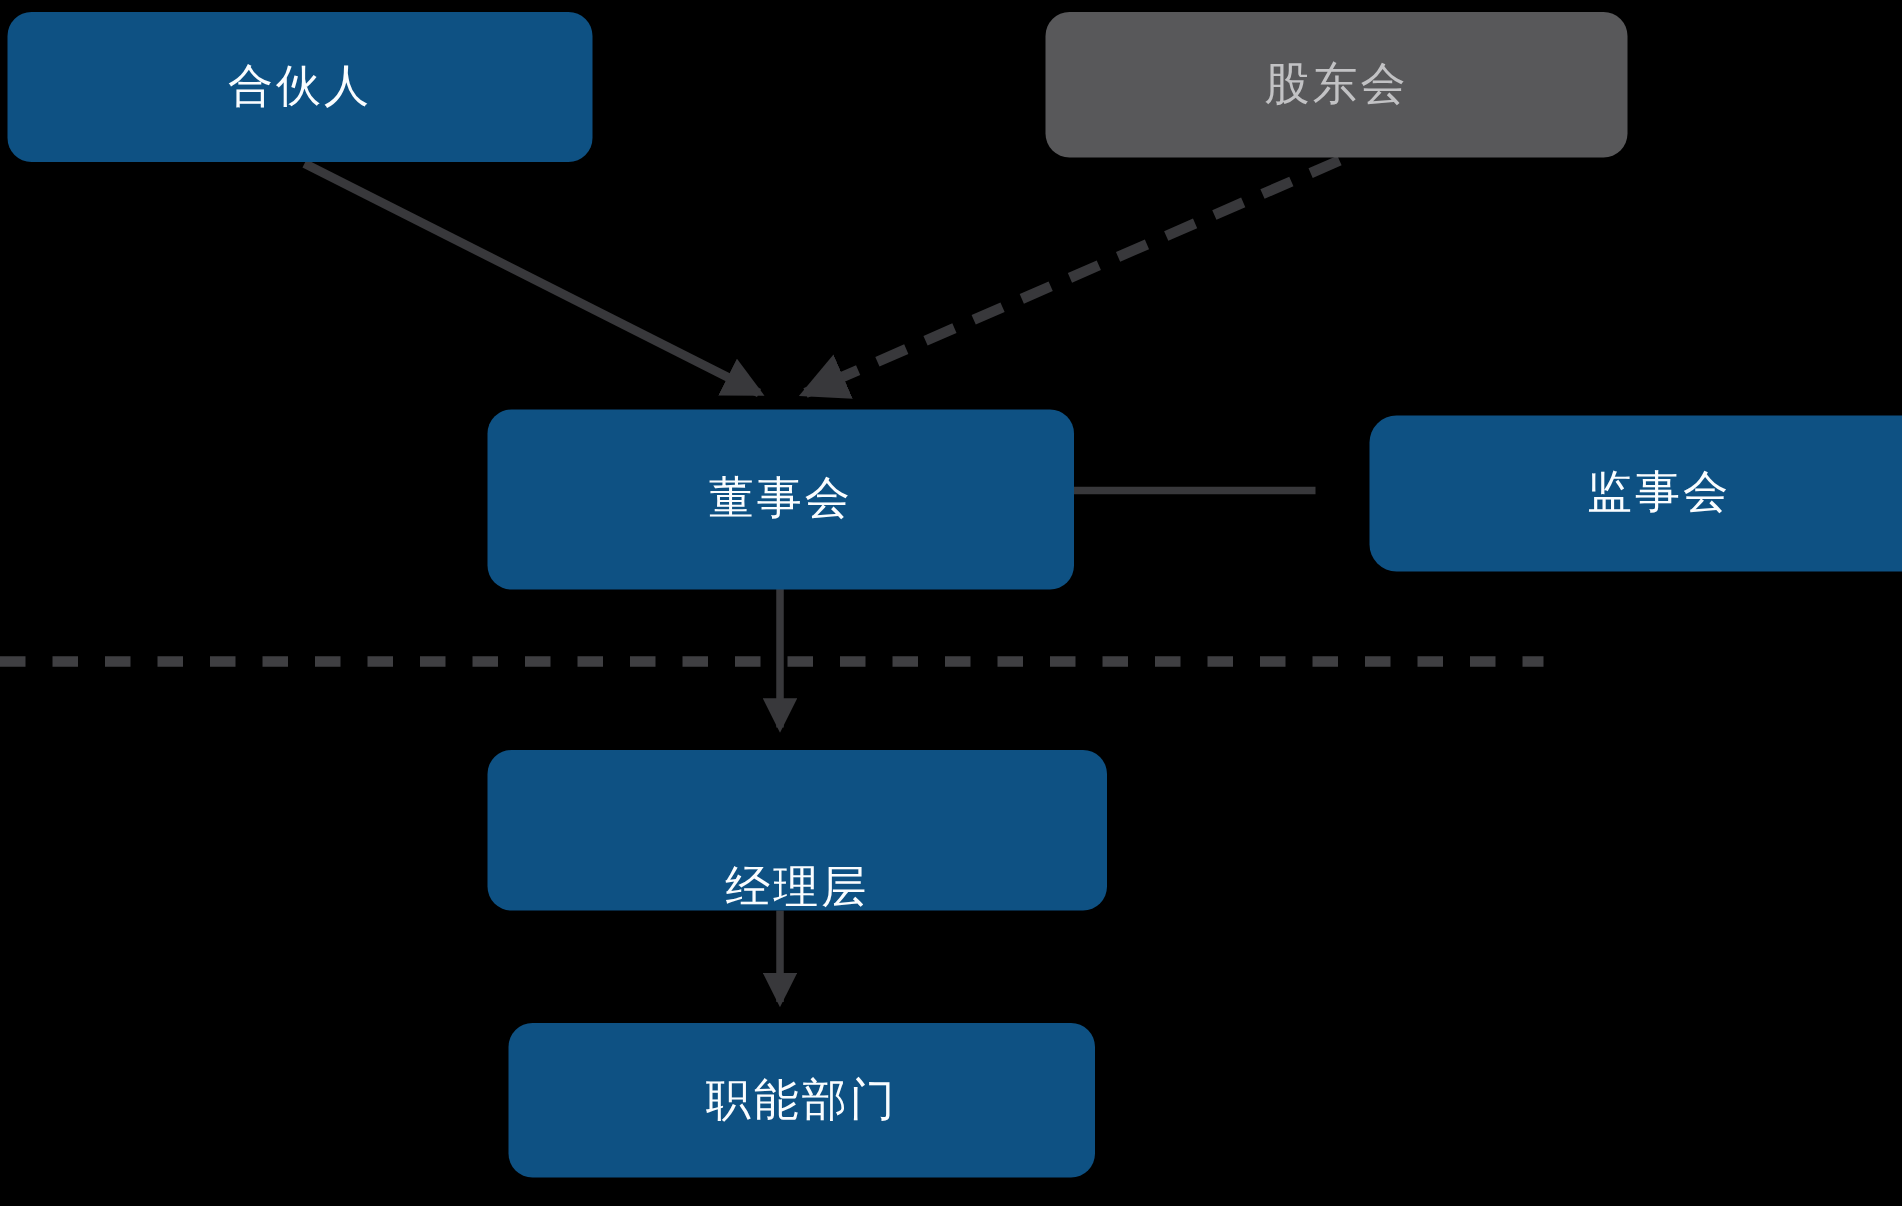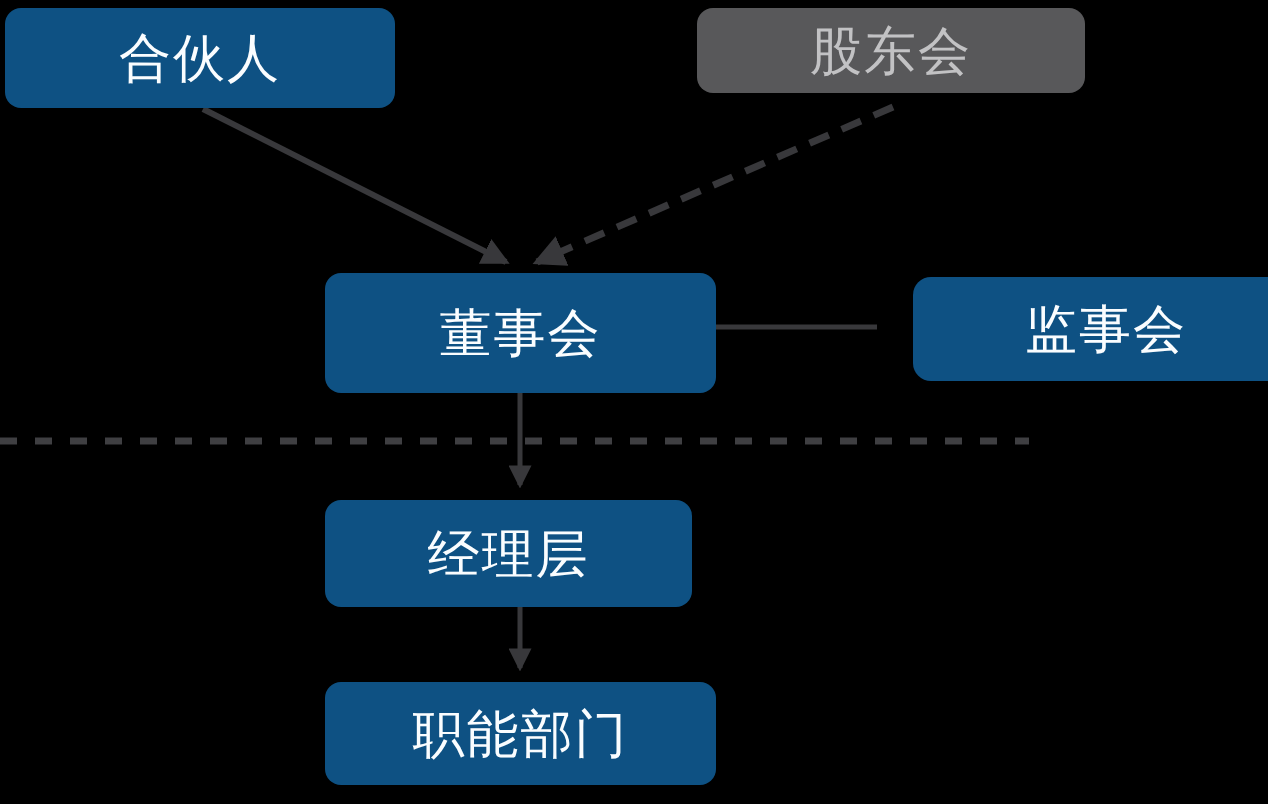--- a/index.html
+++ b/index.html
@@ -25,35 +25,35 @@
   .edge.mid{stroke-width:5;}
   .edge.dashed-diag{stroke-width:7;stroke-dasharray:21 14;}
   .divider{stroke:var(--divider);stroke-width:7;stroke-dasharray:17 18;fill:none;}
   .arrowhead{fill:var(--line);stroke:none;}
   .node{
     position:absolute;
     display:flex;align-items:center;justify-content:center;
     border-radius:16px;
     background:var(--node-primary);
     color:var(--text-primary);
-    font-size:52px;
+    font-size:30px;
     letter-spacing:2px;
     line-height:1;
     text-align:center;
   }
   .node.muted{
     background:var(--node-muted);
     color:var(--text-muted);
   }
   .node-partners{left:5px;top:8px;width:390px;height:100px;}
-  .node-shareholders{left:697px;top:8px;width:388px;height:85px;}
+  .node-shareholders{left:697px;top:8px;width:388px;height:97px;}
   .node-board{left:325px;top:273px;width:391px;height:120px;}
   .node-supervisory{left:877px;top:277px;width:386px;height:104px;border-radius:18px;margin-left:36px;}
-  .node-management{left:325px;top:500px;width:367px;height:107px;}
-  .node-functional{left:325px;top:682px;width:391px;height:103px;}
+  .node-management{left:325px;top:500px;width:413px;height:107px;align-items:flex-end;}
+  .node-functional{left:339px;top:682px;width:391px;height:103px;}
 </style>
 </head>
 <body>
 
 <div class="stage">
 
   <svg class="edges" viewBox="0 0 1268 804" aria-hidden="true">
     <defs>
       <marker id="arw" viewBox="0 0 10 10" refX="8.5" refY="5" markerWidth="4.6" markerHeight="4.6" orient="auto-start-reverse">
         <path class="arrowhead" d="M0,0 L10,5 L0,10 z"></path>

